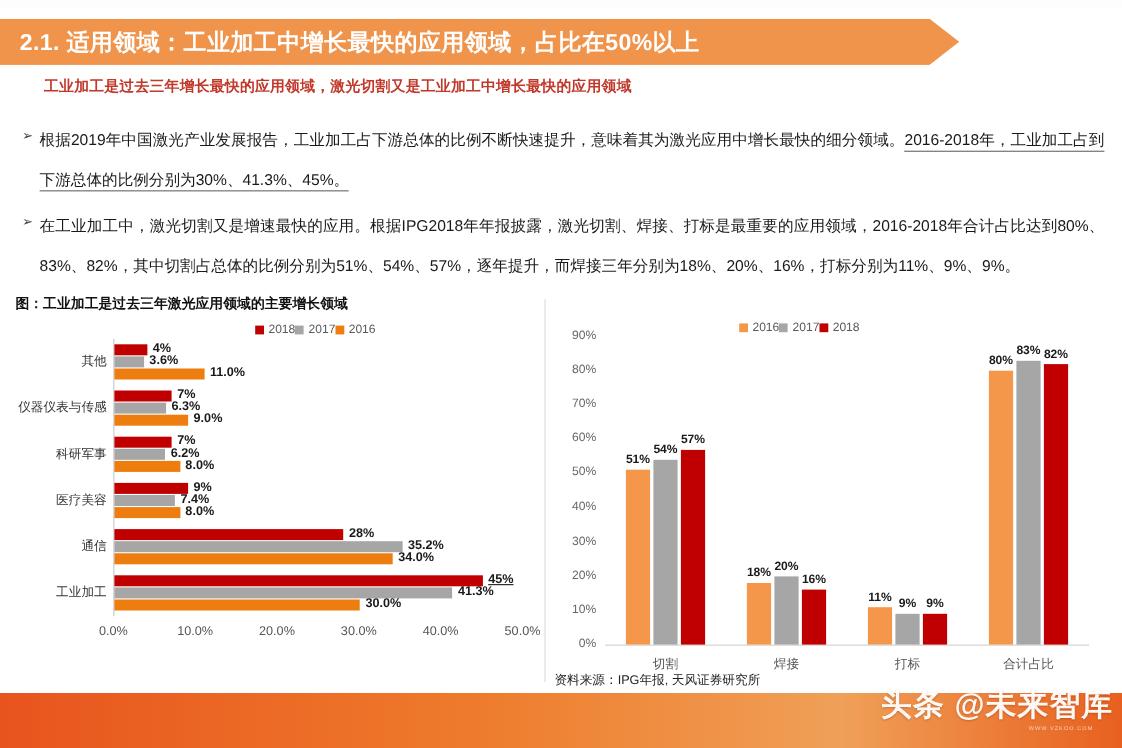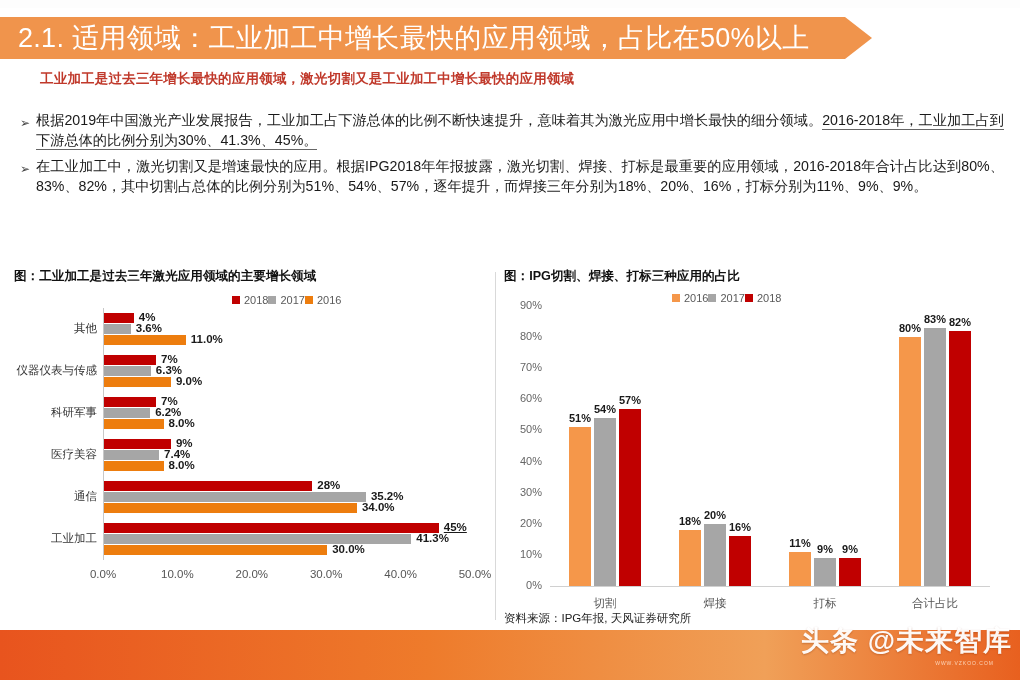--- a/index.html
+++ b/index.html
@@ -15,22 +15,22 @@
   .header-banner {
     position: absolute; left: 0; top: 17px;
     width: 872px; height: 42px;
     background: #F0944C;
     display: flex; align-items: center;
     padding-left: 18px;
     clip-path: polygon(0 0, 845px 0, 872px 50%, 845px 100%, 0 100%);
   }
   .header-title {
     color: #ffffff;
-    font-size: 27px;
-    font-weight: normal;
+    font-size: 21px;
+    font-weight: bold;
     letter-spacing: 0.3px;
     white-space: nowrap;
   }
 
   
   .sub-headline {
     position: absolute; left: 40px; top: 70px;
     color: #C0392B;
     font-size: 13.5px; font-weight: bold;
     letter-spacing: 0.2px;
@@ -41,21 +41,21 @@
   .bullets { position: absolute; left: 14px; top: 110px; width: 990px; }
   .bullet-row { display: flex; align-items: flex-start; margin-bottom: 6px; }
   .bullet-mark {
     width: 22px; flex: 0 0 22px;
     font-size: 12px; color: #444;
     line-height: 27px; text-align: center;
   }
   .bullet-text {
     flex: 1;
     font-size: 14.2px;
-    line-height: 20px;
+    line-height: 36px;
     color: #1a1a1a;
     text-align: justify;
   }
   .uline { border-bottom: 1px solid #666; padding-bottom: 1px; }
 
   
   .charts { position: absolute; left: 0; top: 268px; width: 1020px; height: 360px; }
   .chart-panel { position: absolute; top: 0; }
   .panel-left  { left: 14px;  width: 476px; height: 360px; }
   .panel-right { left: 504px; width: 502px; height: 360px; }
@@ -229,21 +229,20 @@
           <div class="tick-label" style="left:59px; top:278px; width:60px;">0.0%</div>
           <div class="tick-label" style="left:133.4px; top:278px; width:60px;">10.0%</div>
           <div class="tick-label" style="left:207.8px; top:278px; width:60px;">20.0%</div>
           <div class="tick-label" style="left:282.2px; top:278px; width:60px;">30.0%</div>
           <div class="tick-label" style="left:356.6px; top:278px; width:60px;">40.0%</div>
           <div class="tick-label" style="left:431px; top:278px; width:60px;">50.0%</div>
         </div>
     </div>
 
     <div class="chart-panel panel-right">
-      <div class="chart-title">图：IPG切割、焊接、打标三种应用的占比</div>
       <div class="plot" id="plot-right" style="left:0; top:22px; width:502px; height:300px;">
           <div class="legend" style="position:absolute; left:168px; top:2px;">
             <div class="legend-item">
               <span class="legend-swatch" style="background:#F5974A;"></span>
               <span class="legend-label">2016</span>
             </div>
             <div class="legend-item">
               <span class="legend-swatch" style="background:#A6A6A6;"></span>
               <span class="legend-label">2017</span>
             </div>

